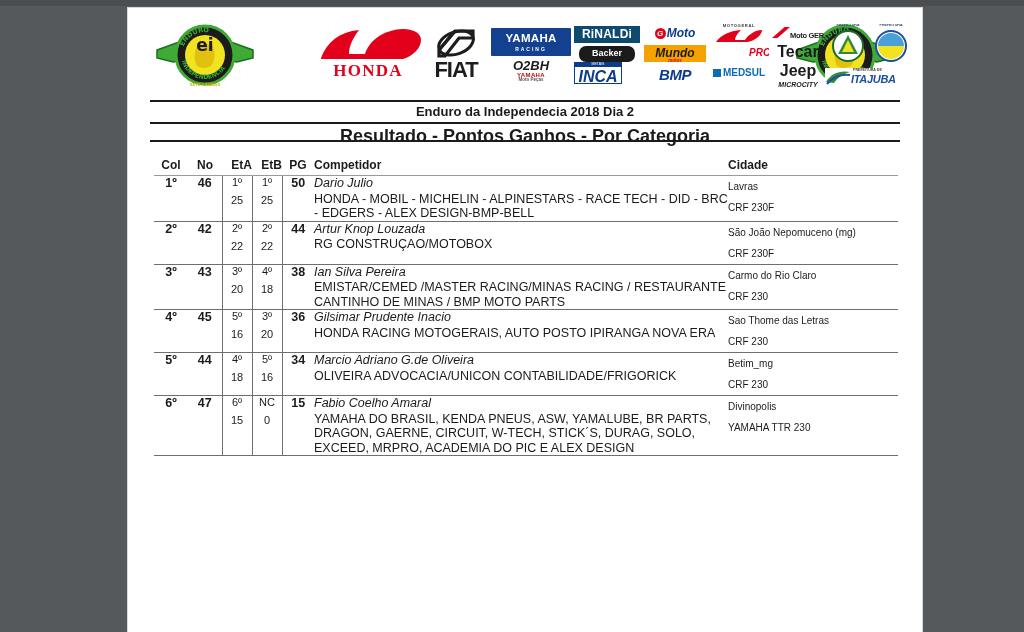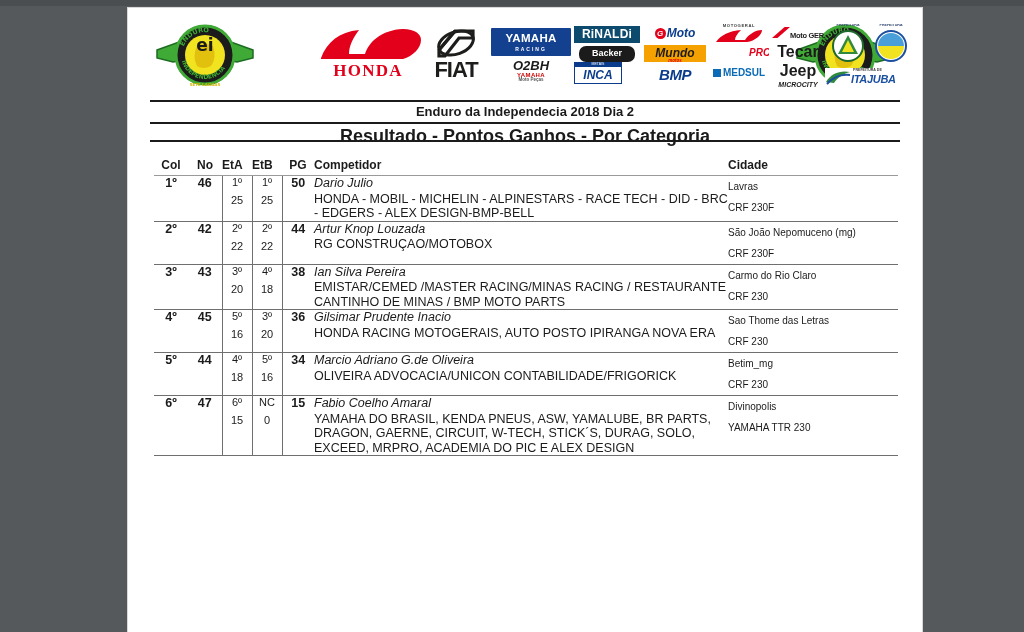--- a/index.html
+++ b/index.html
@@ -118,21 +118,21 @@
     background: #0c4a6e; color: #fff; font-size: 12px;
     letter-spacing: .2px; padding-top: 2px; box-sizing: border-box;
   }
   .sp-backer {
     left: 266px; top: 22px; width: 56px; height: 16px;
     background: #1b1b1b; color: #fff; font-size: 9px;
     border-radius: 7px; padding-top: 3px; box-sizing: border-box;
   }
   .sp-inca {
     left: 261px; top: 42px; width: 48px; height: 18px;
-    background: #ffffff; color: #0b3c8c; font-size: 12px;
+    background: #ffffff; color: #0b3c8c; font-size: 16px;
     border: 1px solid #0b3c8c; padding-top: 2px; box-sizing: border-box;
     font-style: italic;
   }
   .sp-inca-top {
     position:absolute; left:261px; top:38px; width:48px; height:5px;
     background:#0b3c8c; font-size:3.5px; color:#fff; text-align:center;
   }
 
   .sp-gmoto {
     left: 331px; top: 2px; width: 62px; height: 16px;
@@ -277,21 +277,21 @@
   table.results col.c-cid  { width: 170px; }
 
   table.results thead th {
     font-size: 12px;
     font-weight: bold;
     padding: 2px 0 3px 0;
     border-bottom: 1px solid #9a9a9a;
     vertical-align: bottom;
   }
   th.h-col, th.h-no { text-align: center; }
-  th.h-eta, th.h-etb { text-align: left; font-size: 9.5px; }
+  th.h-eta, th.h-etb { text-align: right; font-size: 9.5px; }
   th.h-pg { text-align: center; }
   th.h-comp { text-align: left; padding-left: 6px; }
   th.h-cid  { text-align: left; padding-left: 6px; }
 
   tbody tr.rider > td {
     border-top: 1px solid #6f6f6f;
     vertical-align: top;
     padding: 0;
   }
   tbody tr.rider:first-child > td { border-top: none; }

